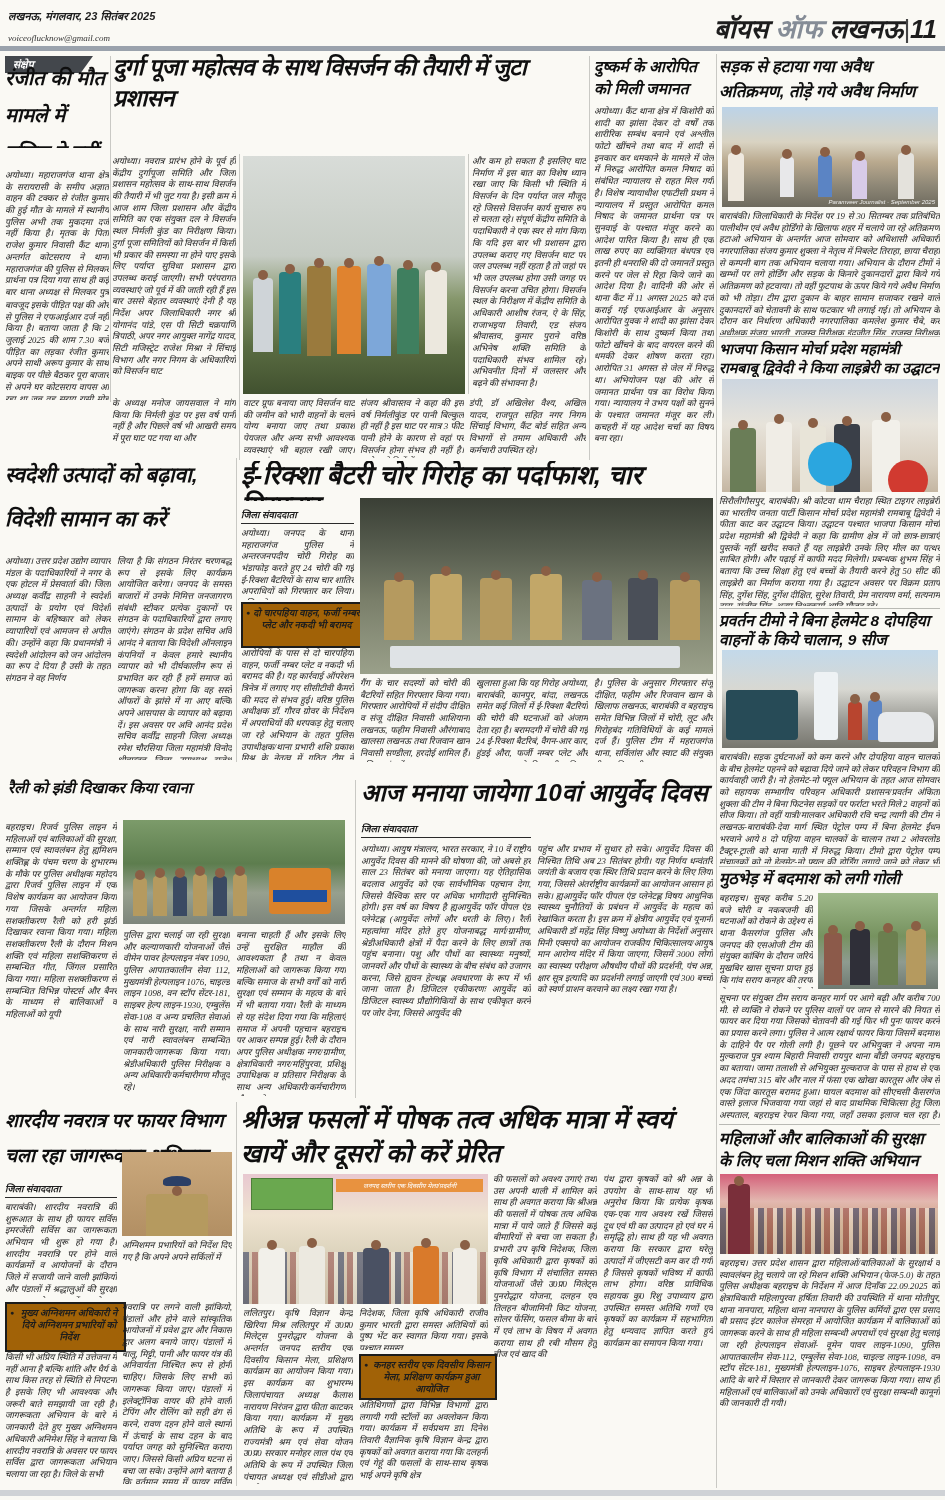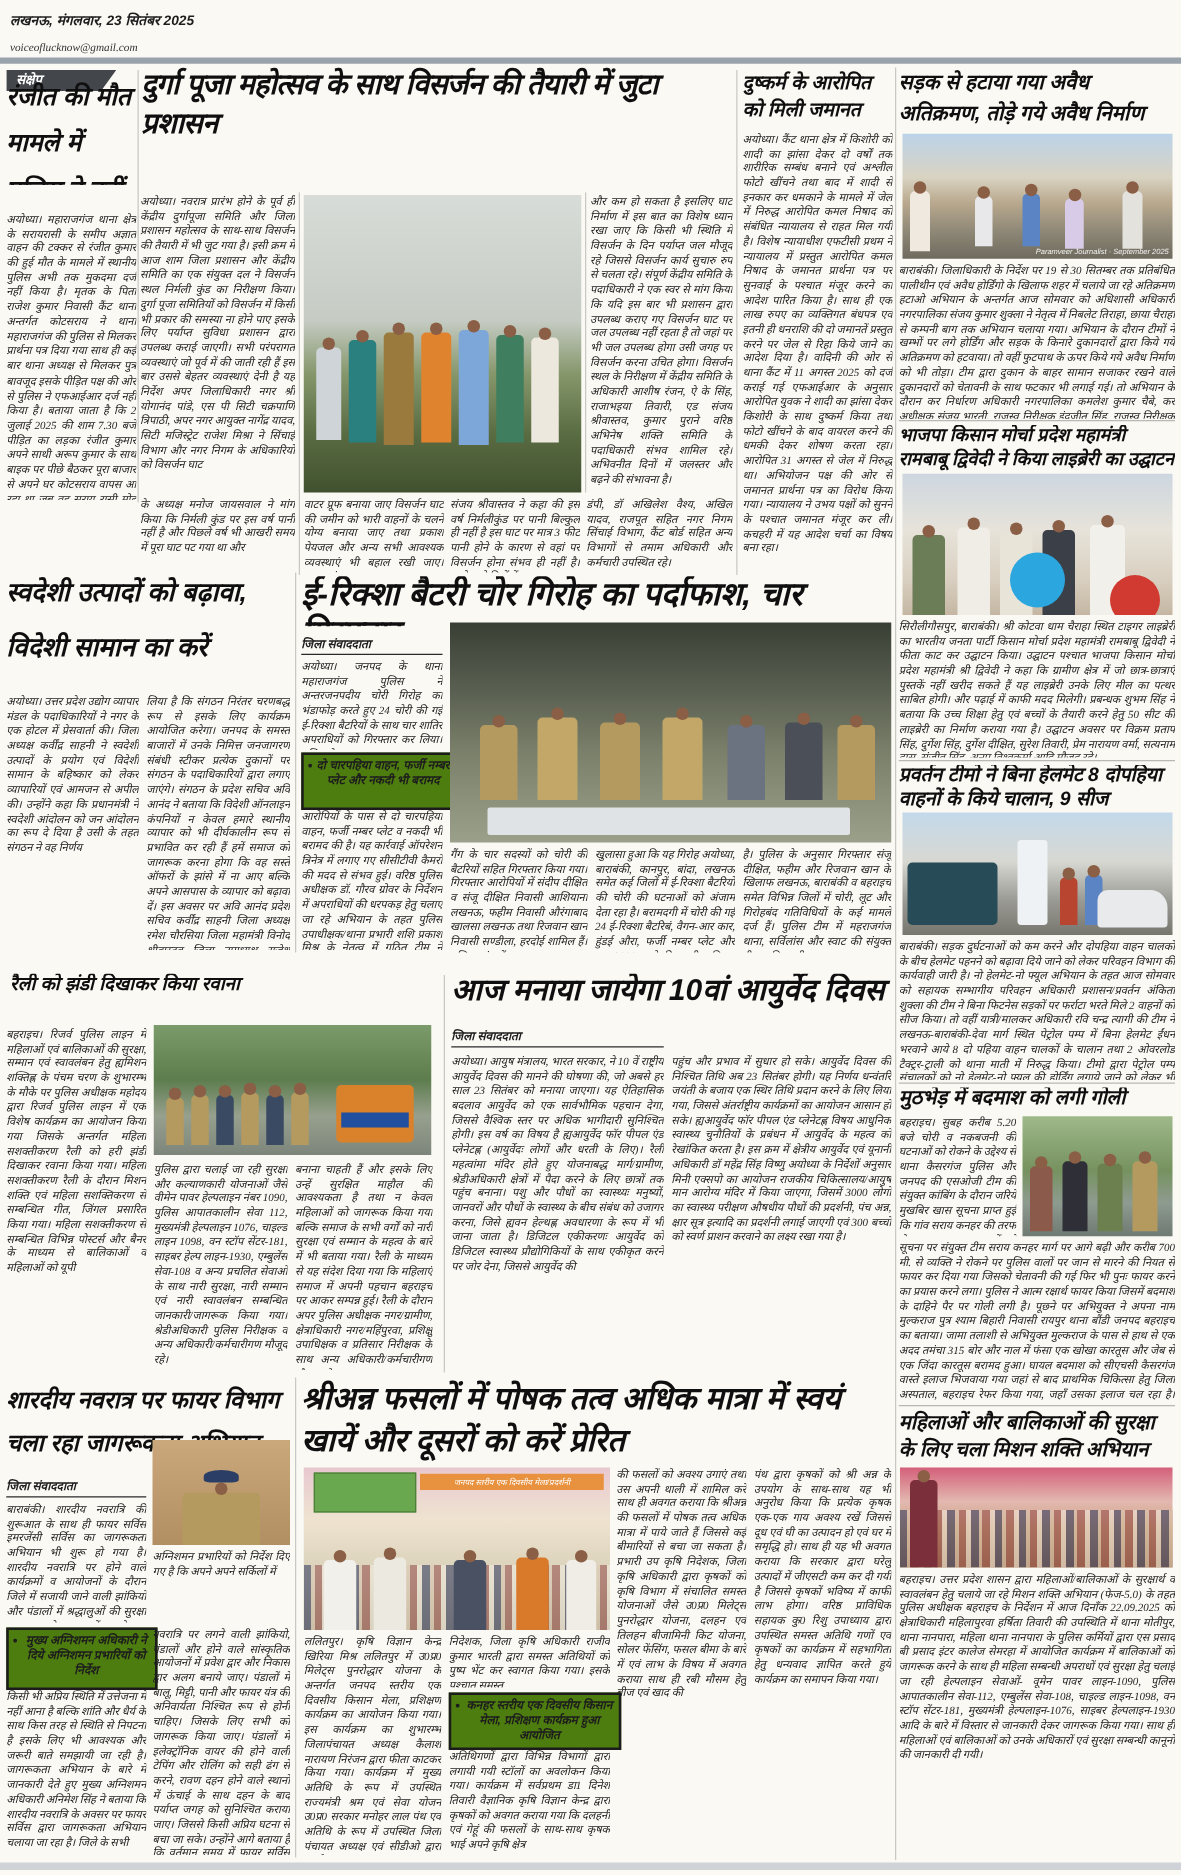--- a/index.html
+++ b/index.html
@@ -4,21 +4,21 @@
 <style>
   html,body{margin:0;padding:0;background:#dcdcda;}
   .page{position:relative;width:945px;height:1500px;margin:0 auto;background:#faf9f4;
         font-family:"Liberation Serif",serif;color:#1d1d1d;overflow:hidden;font-style:italic;}
   .abs{position:absolute;}
   .hl{font-family:"Liberation Sans",sans-serif;font-weight:800;color:#0f0f0f;line-height:1.15;overflow:hidden;}
   .bd{font-size:8.8px;line-height:1.33;text-align:justify;overflow:hidden;color:#222;}
   .byline{font-family:"Liberation Sans",sans-serif;font-weight:700;font-size:9.5px;
           border-bottom:1.5px solid #2a2a2a;padding-bottom:2px;overflow:hidden;white-space:nowrap;}
   .box{border:2px solid #1c1c1c;font-family:"Liberation Sans",sans-serif;font-weight:700;
-       font-size:9.5px;text-align:center;line-height:1.25;padding:3px 3px 3px 10px;background:#4d7c0f;
+       font-size:9.5px;text-align:center;line-height:1.25;padding:3px 3px 3px 10px;background:#a16207;
        position:absolute;overflow:hidden;}
   .dot{position:absolute;left:3px;top:5px;font-size:7px;}
   .vr{width:1px;background:#c9c9c4;}
   .hrx{height:1px;background:#b9b9b4;}
   .ph{overflow:hidden;background:#9a9a9a;}
   .fig{position:absolute;border-radius:4px 4px 0 0;}
   .fig::before{content:"";position:absolute;top:-8px;left:50%;transform:translateX(-50%);
                width:10px;height:10px;border-radius:50%;background:#8a5f45;}
   .crowd{position:absolute;left:0;right:0;bottom:0;
          background:repeating-linear-gradient(90deg, rgba(40,50,90,.55) 0 6px, rgba(220,200,180,.5) 6px 9px,
@@ -31,20 +31,25 @@
 </style>
 </head>
 <body>
 
 <div class="page">
 
   <div class="abs" style="left:8px;top:8px;width:230px;">
     <div style="font-family:'Liberation Sans',sans-serif;font-weight:700;font-size:11px;">लखनऊ, मंगलवार, 23 सितंबर 2025</div>
     <div style="font-size:9px;margin-top:10px;color:#333;">voiceoflucknow@gmail.com</div>
   </div>
+  <div class="abs" style="right:8px;top:10px;font-family:'Liberation Sans',sans-serif;font-weight:800;font-size:26px;white-space:nowrap;">
+    <span>बॉयस</span>
+    <span style="color:#858c96;">ऑफ</span>
+    <span>लखनऊ</span><span style="font-weight:400;color:#444;">|</span><span>11</span>
+  </div>
   <div class="abs" style="left:0;top:46px;width:945px;height:5px;background:#9aa2ac;"></div>
 
   <div class="abs vr" style="left:110px;top:56px;height:346px;"></div>
   <div class="abs vr" style="left:239px;top:154px;height:306px;"></div>
   <div class="abs vr" style="left:468px;top:154px;height:240px;"></div>
   <div class="abs vr" style="left:589px;top:56px;height:404px;"></div>
   <div class="abs vr" style="left:716px;top:54px;height:1434px;"></div>
   <div class="abs vr" style="left:236px;top:458px;height:304px;"></div>
   <div class="abs vr" style="left:355px;top:780px;height:318px;"></div>
   <div class="abs vr" style="left:236px;top:1102px;height:384px;"></div>

